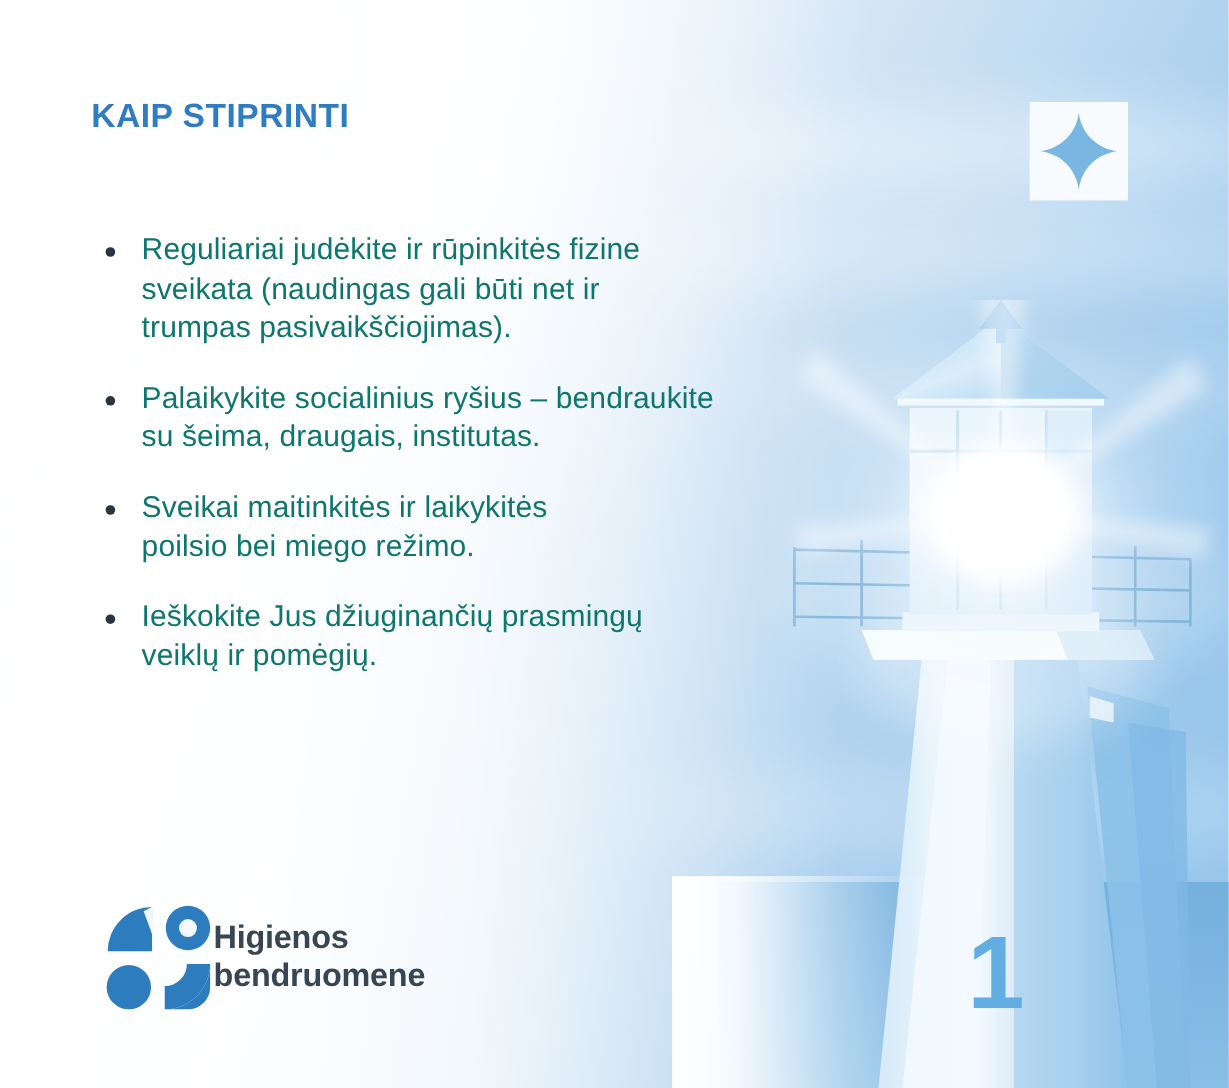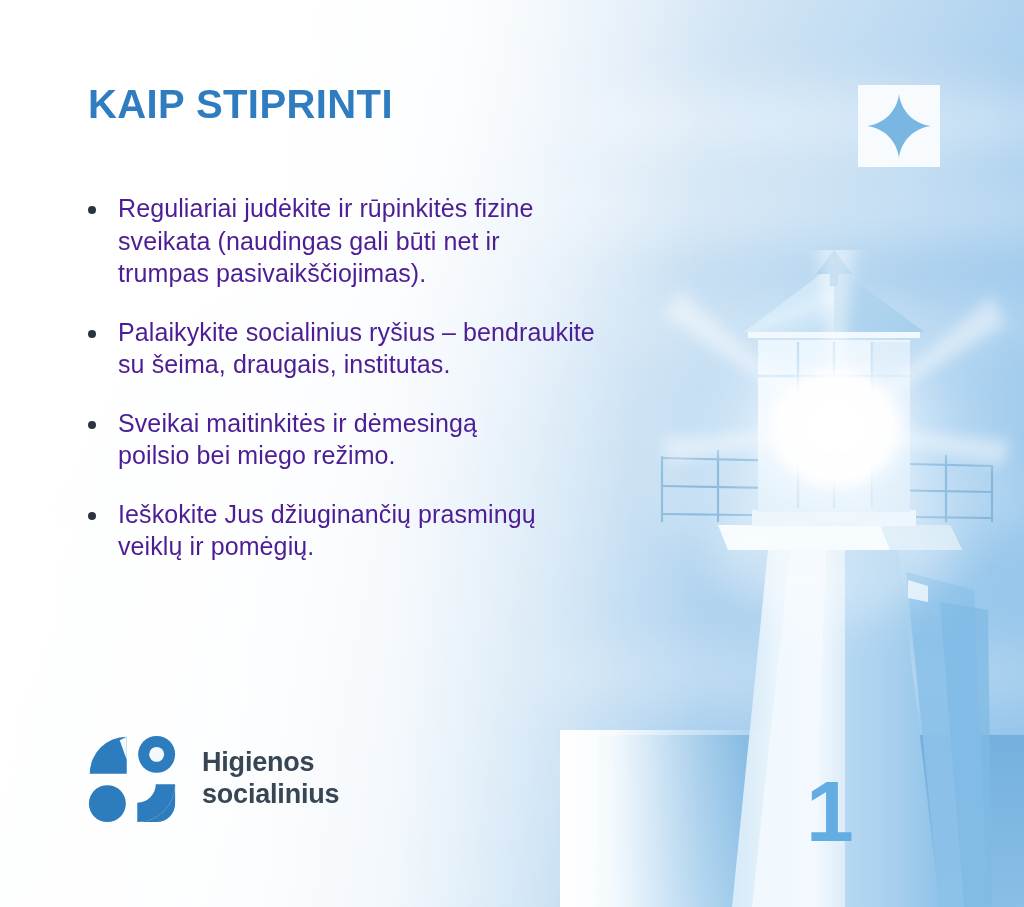--- a/index.html
+++ b/index.html
@@ -97,64 +97,64 @@
     position:absolute;
     left:858px; top:85px;
     width:82px; height:82px;
     background:#f7fbfe;
   }
   .star-badge svg { display:block; width:82px; height:82px; }
 
   
   .title {
     position:absolute;
-    left:88px; top:78px;
+    left:76px; top:78px;
     width:600px;
     color:#2f7dc0;
-    font-size:40px;
+    font-size:28px;
     font-weight:bold;
     line-height:1.33;
     letter-spacing:0.4px;
     text-transform:uppercase;
   }
   .title span { display:block; }
 
   
   .bullets {
     position:absolute;
     left:86px; top:192px;
     width:620px;
     list-style:none;
   }
   .bullets li {
     position:relative;
     padding-left:32px;
     margin-bottom:26px;
-    color:#4c1d95;
+    color:#0f766e;
     font-size:25px;
     line-height:1.30;
     letter-spacing:0.1px;
   }
   .bullets li:last-child { margin-bottom:0; }
   .bullets li .dot {
     position:absolute;
     left:2px; top:14px;
     width:8px; height:8px;
     border-radius:50%;
     background:#2c3340;
   }
   .bullets li .txt { display:block; white-space:pre-line; }
 
   
   .logo {
     position:absolute;
-    left:88px; top:735px;
+    left:88px; top:754px;
     display:flex;
     align-items:center;
-    gap:26px;
+    gap:2px;
   }
   .logo-mark { width:88px; height:88px; display:block; }
   .logo-text {
     color:#384553;
     font-size:27px;
     font-weight:bold;
     line-height:1.18;
     letter-spacing:-0.2px;
   }
   .logo-text span { display:block; }
@@ -309,21 +309,21 @@
 sveikata (naudingas gali būti net ir
 trumpas pasivaikščiojimas).</span>
     </li>
     <li>
       <span class="dot"></span>
       <span class="txt">Palaikykite socialinius ryšius – bendraukite
 su šeima, draugais, institutas.</span>
     </li>
     <li>
       <span class="dot"></span>
-      <span class="txt">Sveikai maitinkitės ir dėmesingą
+      <span class="txt">Sveikai maitinkitės ir laikykitės
 poilsio bei miego režimo.</span>
     </li>
     <li>
       <span class="dot"></span>
       <span class="txt">Ieškokite Jus džiuginančių prasmingų
 veiklų ir pomėgių.</span>
     </li>
   </ul>
 
   <div class="logo">
@@ -335,19 +335,19 @@
       <circle cx="78" cy="22" r="21" fill="#2d7cbd"></circle>
       <circle cx="78" cy="22" r="8.5" fill="#f3f8fc"></circle>
 
       <circle cx="22" cy="78" r="21" fill="#2d7cbd"></circle>
 
       <path d="M56 99 A43 43 0 0 0 99 56 L99 78 A21 21 0 0 1 78 99 Z" fill="#2d7cbd"></path>
       <path d="M56 99 A43 43 0 0 0 99 56 L77 56 A21 21 0 0 1 56 77 Z" fill="#2d7cbd"></path>
     </svg>
     <div class="logo-text">
       <span>Higienos</span>
-      <span>socialinius</span>
+      <span>bendruomene</span>
     </div>
   </div>
 
   <div class="page-number">1</div>
 
 </div>
 
 </body></html>

